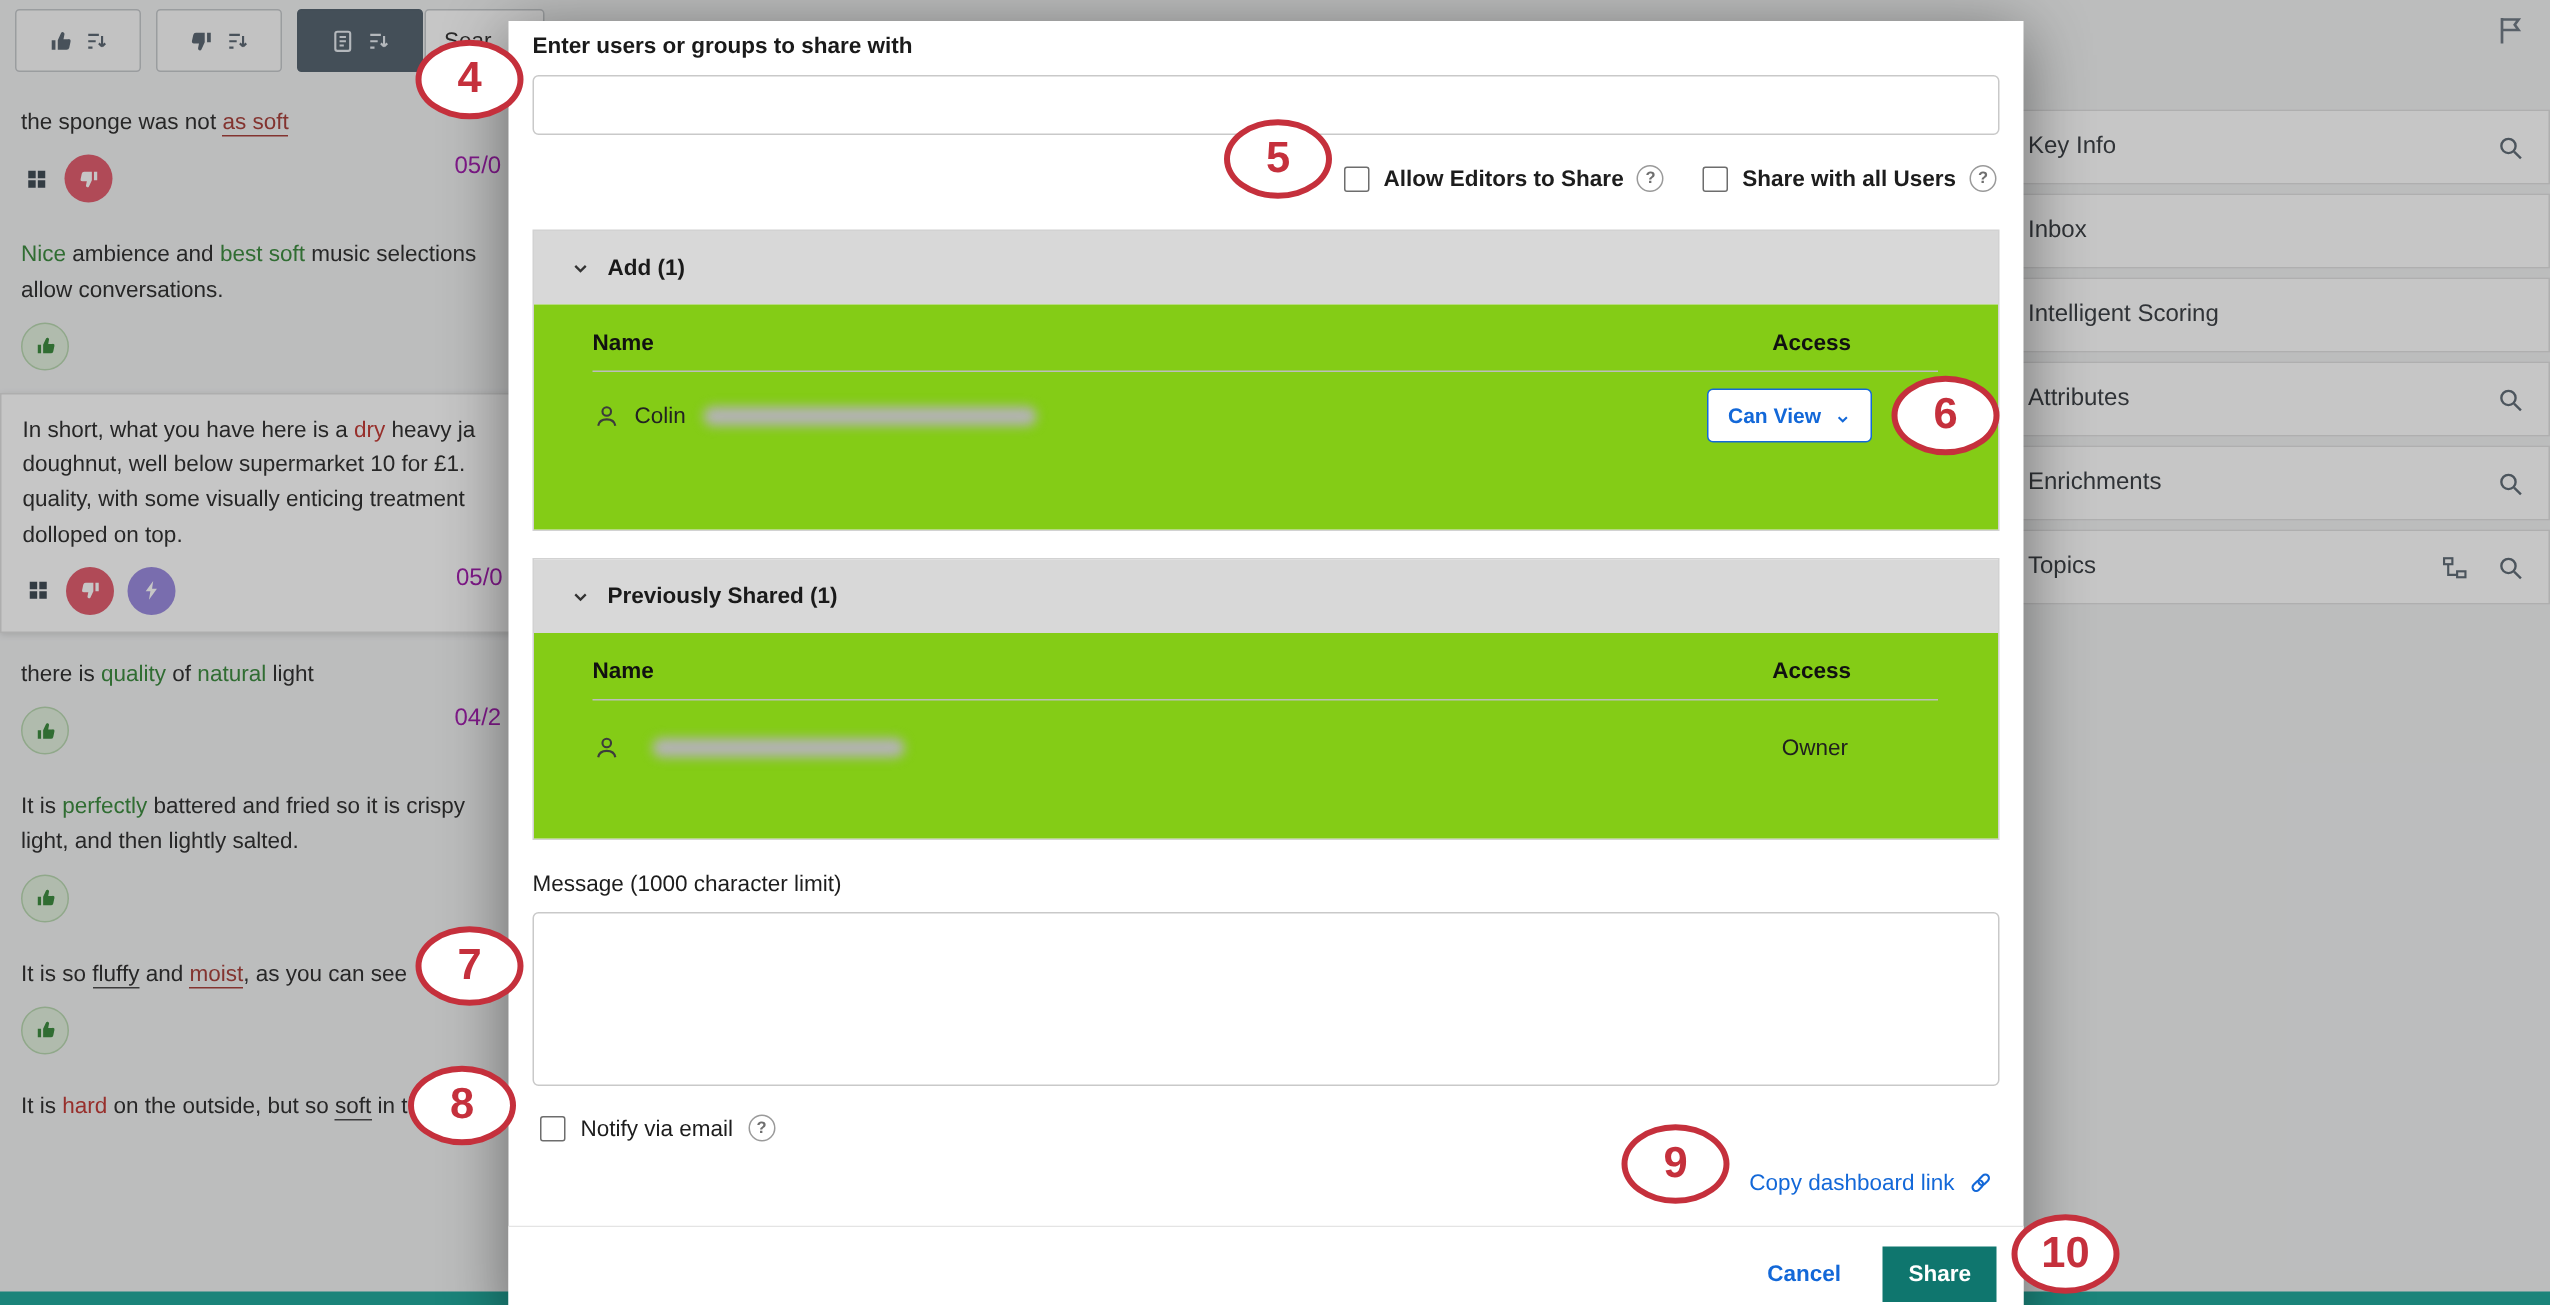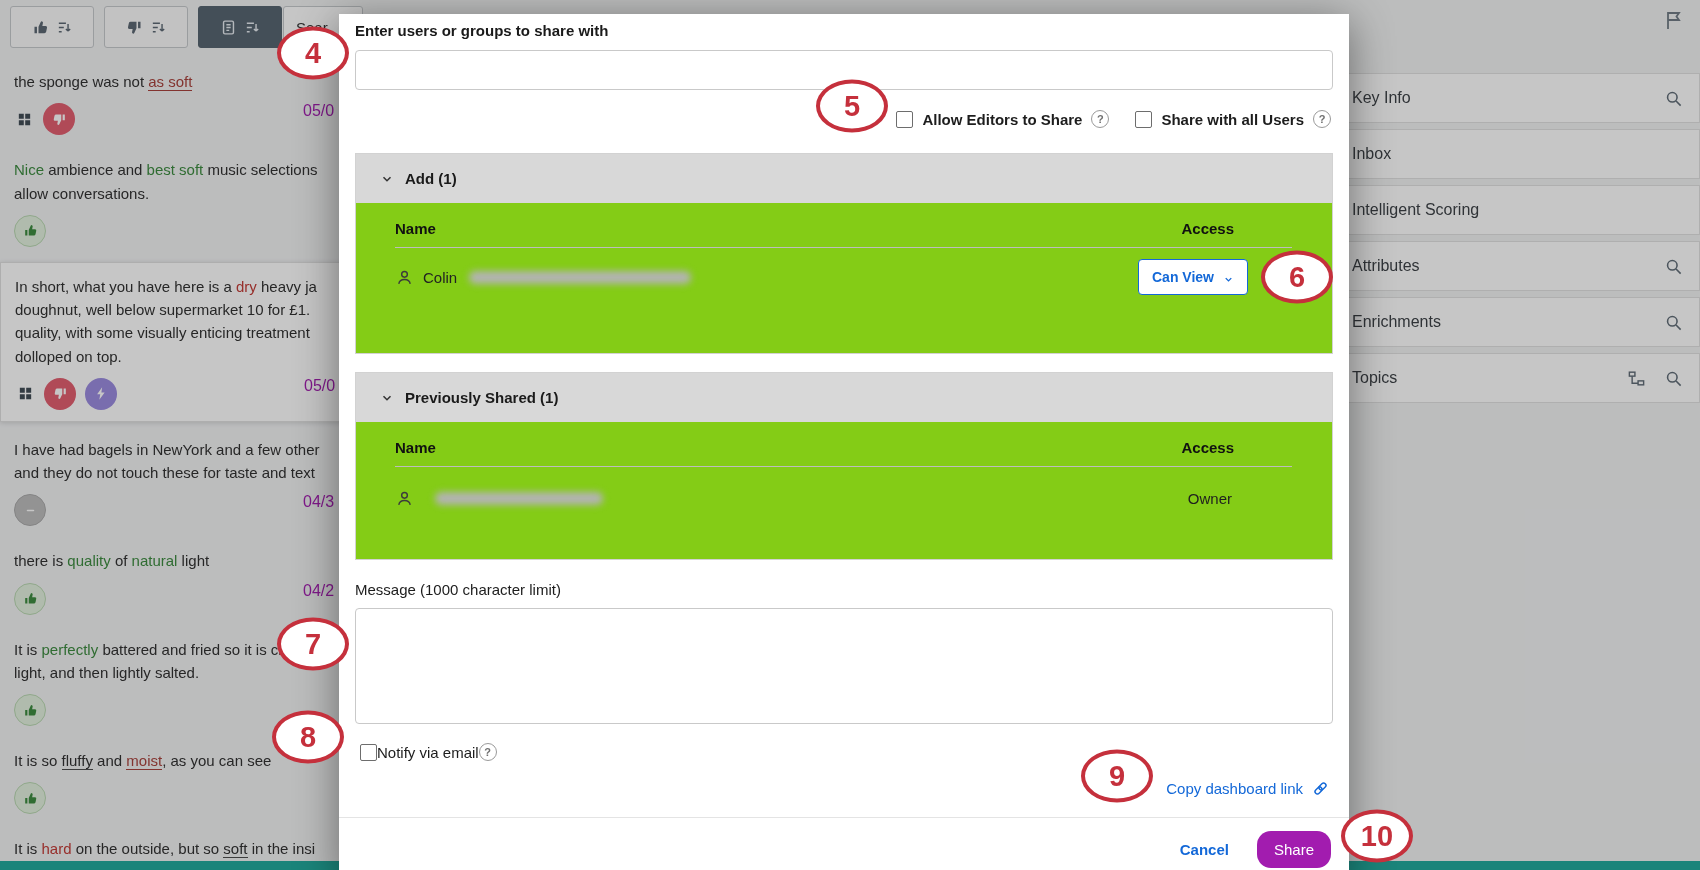--- a/index.html
+++ b/index.html
@@ -70,27 +70,27 @@
 .name-text{font-size:15px;color:#222}
 .blur-blob{height:13px;border-radius:6px;background:#b3b3b3;filter:blur(3.5px);margin-left:12px}
 .w1{width:222px}
 .w2{width:168px}
 .can-view-btn{display:flex;align-items:center;gap:9px;padding:9px 13px;border:1px solid #1368d8;border-radius:4px;color:#1368d8;background:#fff;font-size:14px;font-weight:700;cursor:pointer;font-family:"Liberation Sans",sans-serif}
 .caret{width:11px;height:11px}
 .owner{font-size:15px;color:#1f1f1f}
 
 .m-msg-label{position:absolute;left:16px;top:567px;font-size:15px;color:#1d1d1d}
 .m-textarea{position:absolute;left:16px;top:594px;width:978px;height:116px;border:1px solid #c9c9c9;border-radius:4px;resize:none;font:15px "Liberation Sans",sans-serif;padding:8px 10px}
-.m-notify{position:absolute;left:21px;top:729px;display:flex;align-items:center;gap:0}
+.m-notify{position:absolute;left:21px;top:729px;display:flex;align-items:center;gap:10px}
 .notify-label{font-size:15px;color:#1d1d1d}
 .m-copy{position:absolute;top:765px;right:19px;display:flex;align-items:center;gap:8px;color:#1368d8;font-size:15px;cursor:pointer}
 .link-icon{width:19px;height:19px}
 .m-footer{position:absolute;left:0;right:0;bottom:0;height:64px;border-top:1px solid #e4e4e4;display:flex;align-items:center;justify-content:flex-end;gap:28px;padding-right:18px;background:#fff;border-radius:0 0 4px 4px}
 .cancel-btn{color:#1368d8;font-size:15px;font-weight:700;background:none;border:none;cursor:pointer;font-family:"Liberation Sans",sans-serif}
-.share-btn{background:#a21caf;color:#fff;font-size:15px;font-weight:400;border:none;border-radius:14px;padding:10px 17px;cursor:pointer;font-family:"Liberation Sans",sans-serif}
+.share-btn{background:#0f766e;color:#fff;font-size:15px;font-weight:700;border:none;border-radius:0;padding:10px 17px;cursor:pointer;font-family:"Liberation Sans",sans-serif}
 
 
 .ann-layer{position:absolute;inset:0;z-index:30;pointer-events:none}
 .ann{position:absolute;width:72px;height:53px;border:4px solid #c5303c;border-radius:50%;background:#fff;color:#c5303c;display:flex;align-items:center;justify-content:center;font-size:29px;font-weight:700;transform:translate(-50%,-50%)}
 </style>
 </head>
 <body>
 
 <div class="screen">
 
@@ -187,31 +187,20 @@
             <svg width="15" height="15" viewBox="0 0 24 24" style="transform:rotate(180deg)">
               <path fill="currentColor" d="M7 11v9H3.5v-9H7zm2.2 8.6V11l3.1-6.7a1.7 1.7 0 0 1 3.2 1L14.6 10h4.6a2 2 0 0 1 2 2.4l-1.2 5.6a2.6 2.6 0 0 1-2.5 2H9.2z"></path>
             </svg>
           </span>
           <span class="badge b-bolt">
             <svg width="15" height="15" viewBox="0 0 24 24">
               <path fill="currentColor" d="M13 2 5 13h5l-1.5 9L17 10.5h-5.2z"></path>
             </svg>
           </span>
           <span class="feed-date">05/0</span>
-        </div>
-  </div>
-      <div class="feed-item">
-    <div class="feed-text"><span class="">I have had bagels in NewYork and a few other and they do not touch these for taste and text</span></div>
-    <div class="feed-meta">
-          <span class="badge b-neu">
-            <svg width="15" height="15" viewBox="0 0 24 24">
-              <rect x="6" y="10.7" width="12" height="2.6" rx="1.3" fill="currentColor"></rect>
-            </svg>
-          </span>
-          <span class="feed-date">04/3</span>
         </div>
   </div>
       <div class="feed-item">
     <div class="feed-text"><span class="">there is </span><span class="seg-pos">quality</span><span class=""> of </span><span class="seg-pos">natural</span><span class=""> light</span></div>
     <div class="feed-meta">
           <span class="badge b-pos">
             <svg width="15" height="15" viewBox="0 0 24 24">
               <path fill="currentColor" d="M7 11v9H3.5v-9H7zm2.2 8.6V11l3.1-6.7a1.7 1.7 0 0 1 3.2 1L14.6 10h4.6a2 2 0 0 1 2 2.4l-1.2 5.6a2.6 2.6 0 0 1-2.5 2H9.2z"></path>
             </svg>
           </span>

